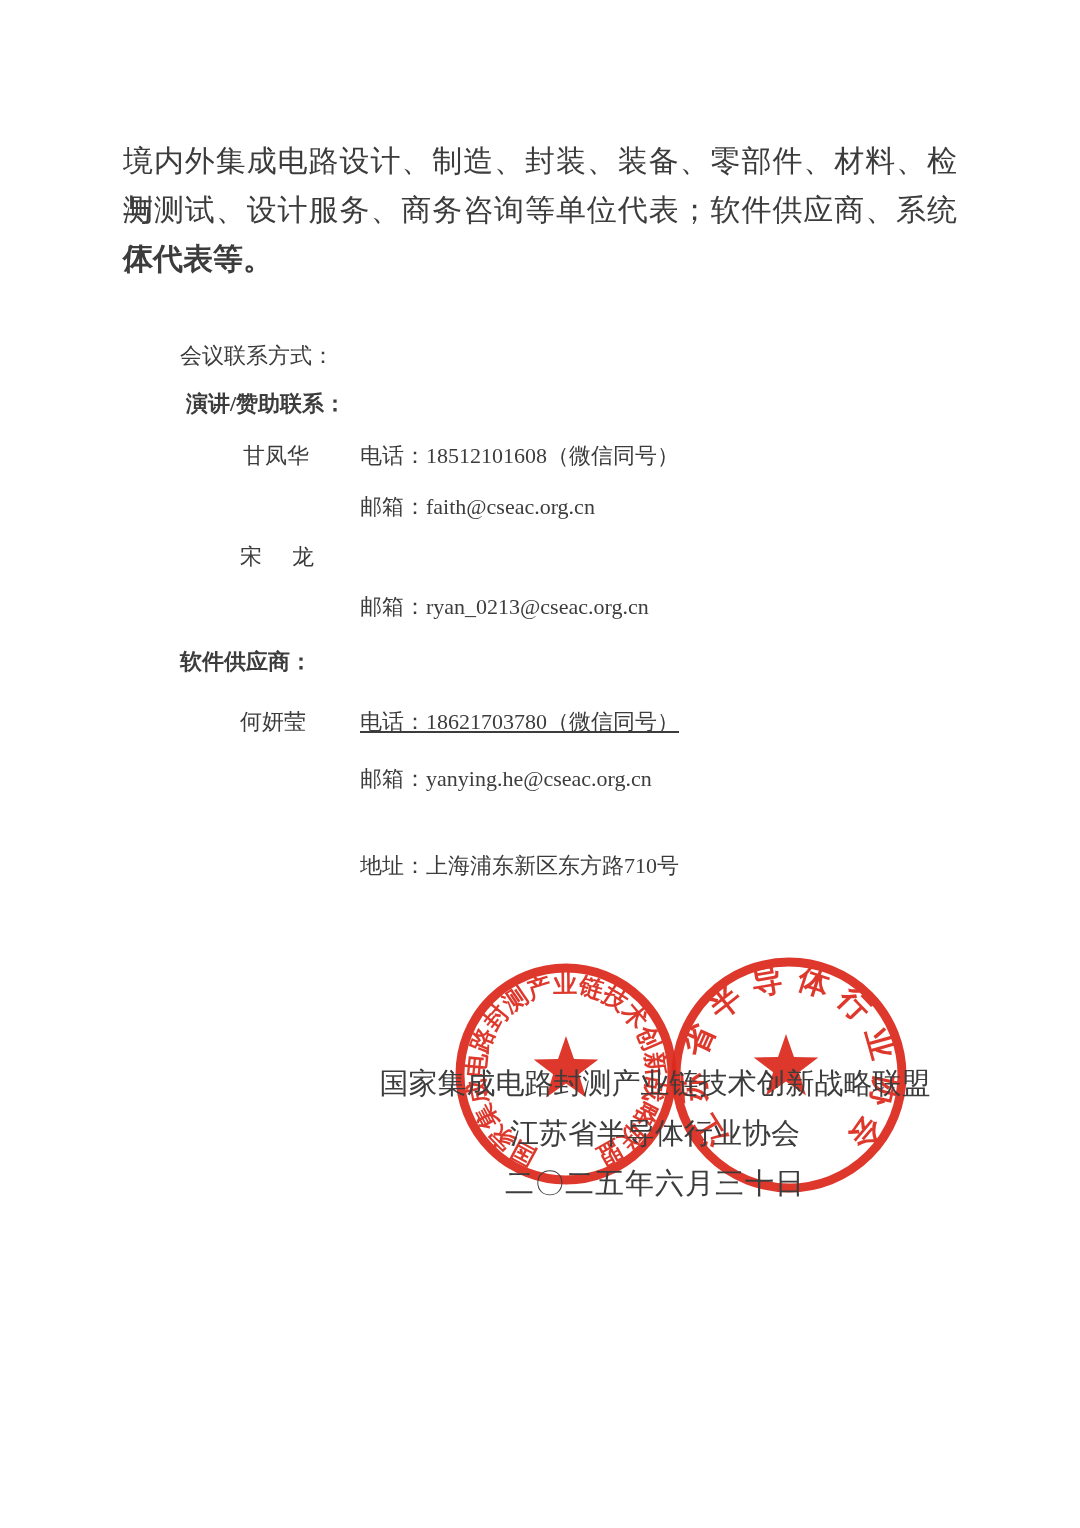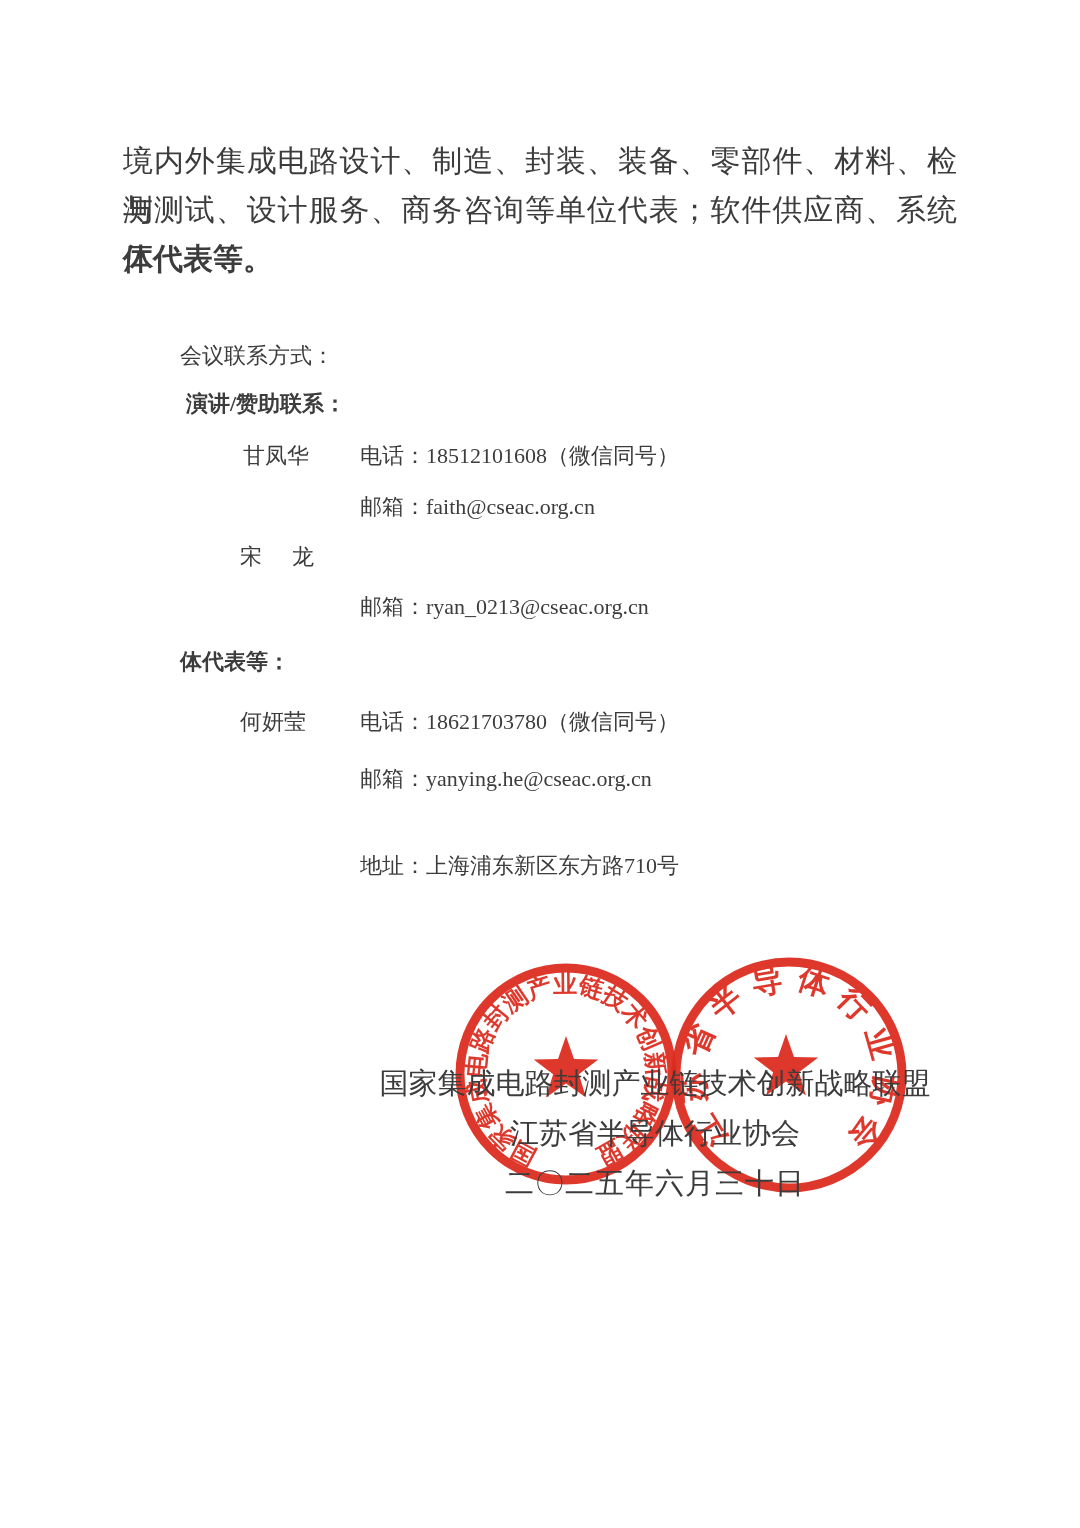--- a/index.html
+++ b/index.html
@@ -48,24 +48,24 @@
   </div>
   <div class="abs tline" style="left:360px;top:491px;">
     <span>邮箱：</span><span>faith@cseac.org.cn</span>
   </div>
 
   <div class="abs tline" style="left:240px;top:541px;letter-spacing:4px;">宋　龙</div>
   <div class="abs tline" style="left:360px;top:591px;">
     <span>邮箱：</span><span>ryan_0213@cseac.org.cn</span>
   </div>
 
-  <div class="abs tline bold" style="left:180px;top:646px;">体代表等：</div>
+  <div class="abs tline bold" style="left:180px;top:646px;">软件供应商：</div>
 
   <div class="abs tline" style="left:240px;top:706px;">何妍莹</div>
-  <div class="abs tline" style="left:360px;top:706px;">
+  <div class="abs tline" style="left:360px;top:706px;text-decoration:underline;">
     <span>电话：</span><span>18621703780（微信同号）</span>
   </div>
   <div class="abs tline" style="left:360px;top:763px;">
     <span>邮箱：</span><span>yanying.he@cseac.org.cn</span>
   </div>
   <div class="abs tline" style="left:360px;top:817px;margin-top:33px;">
     <span>地址：</span><span>上海浦东新区东方路710号</span>
   </div>
 
   <svg class="abs seal" style="left:451px;top:959px;" width="230" height="230" viewBox="0 0 230 230">

